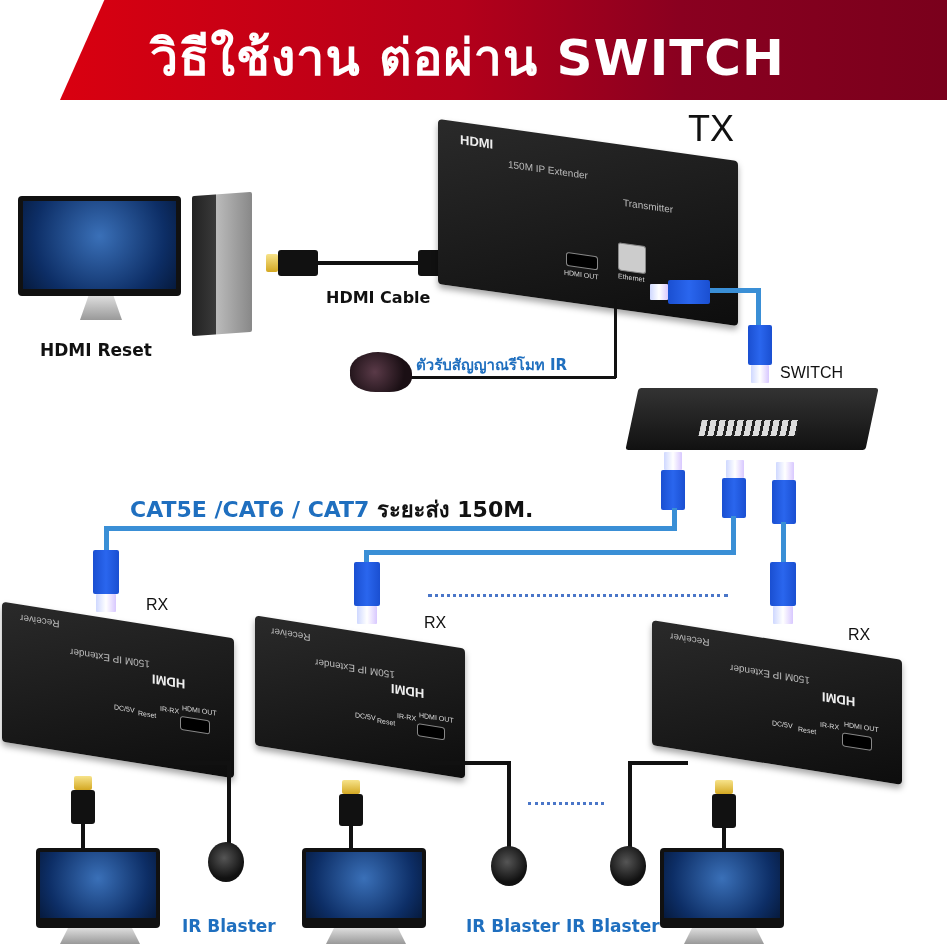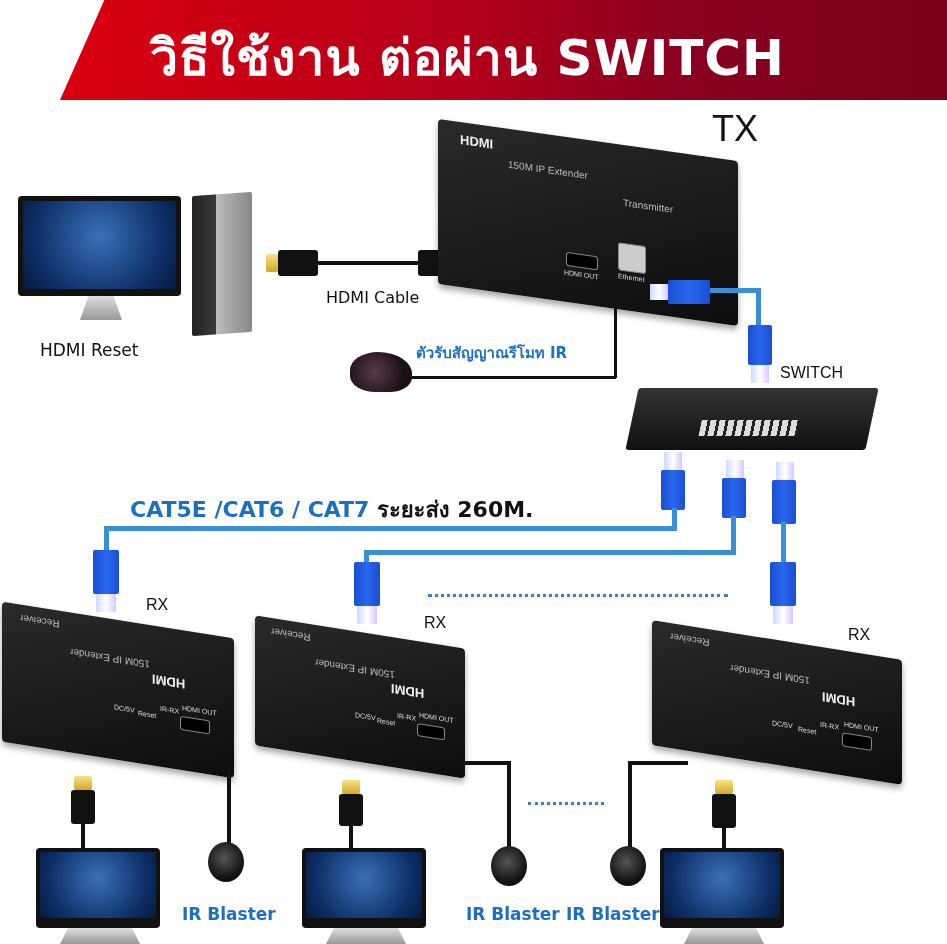--- a/index.html
+++ b/index.html
@@ -7,22 +7,22 @@
   .abs { position:absolute; }
 
   
   .banner { left:60px; top:0; width:887px; height:100px;
     background:linear-gradient(90deg,#d90010 0%,#b4001a 45%,#8a0020 70%,#7a001c 100%);
     clip-path:polygon(5% 0,100% 0,100% 100%,0 100%); }
   .banner-title { left:150px; top:18px; color:#ffffff; font-weight:bold; font-size:50px; letter-spacing:1px; white-space:nowrap; }
 
   
   .lbl-black { color:#111; font-family:"Liberation Sans", sans-serif; }
-  .lbl-bold { font-weight:normal; color:#111; font-size:17px; }
-  .lbl-blue { color:#1f6fbf; font-weight:bold; }
+  .lbl-bold { font-weight:bold; color:#111; font-size:17px; }
+  .lbl-blue { color:#1f6fbf; font-weight:bold;margin-top:12px; }
 
   
   .box { background:linear-gradient(160deg,#2a2a2a,#0d0d0d); border-radius:4px; box-shadow:0 4px 6px rgba(0,0,0,.35); }
   .box-text { color:#bbb; font-size:10px; white-space:nowrap; font-family:"Liberation Sans", sans-serif; }
   .port { background:#000; border:1px solid #888; border-radius:3px; }
   .port-lbl { color:#ddd; font-size:7px; white-space:nowrap; font-family:"Liberation Sans", sans-serif; }
 
   .monitor { background:#111; border-radius:4px; }
   .screen { background:radial-gradient(circle at 50% 40%,#3a70b8,#0d2e66 70%,#061a3d); }
   .stand { background:linear-gradient(#ddd,#999); }
@@ -55,21 +55,21 @@
 <div class="abs" style="left:192px;top:194px;width:60px;height:140px;background:linear-gradient(90deg,#222,#3a3a3a 40%,#bbb 40%,#888);transform:skewY(-4deg);border-radius:2px;"></div>
 <div class="abs lbl-bold" style="left:40px;top:340px;">HDMI Reset</div>
 
 <div class="abs hdmi-tip" style="left:266px;top:254px;width:12px;height:18px;"></div>
 <div class="abs hdmi-plug" style="left:278px;top:250px;width:40px;height:26px;"></div>
 <div class="abs cable-black" style="left:318px;top:261px;width:100px;height:4px;"></div>
 <div class="abs hdmi-plug" style="left:418px;top:250px;width:40px;height:26px;"></div>
 <div class="abs hdmi-tip" style="left:458px;top:254px;width:12px;height:18px;"></div>
 <div class="abs lbl-bold" style="left:326px;top:288px;font-size:16px;">HDMI Cable</div>
 
-<div class="abs lbl-black" style="left:712px;top:108px;font-size:36px;">TX</div>
+<div class="abs lbl-black" style="left:688px;top:108px;font-size:36px;">TX</div>
 <div class="abs box" style="left:438px;top:140px;width:300px;height:165px;transform:skewY(8deg);">
   <div class="abs box-text" style="left:22px;top:10px;font-weight:bold;font-size:13px;color:#eee;">HDMI</div>
   <div class="abs box-text" style="left:70px;top:30px;">150M IP Extender</div>
   <div class="abs box-text" style="left:185px;top:52px;">Transmitter</div>
   <div class="abs port" style="left:128px;top:115px;width:30px;height:12px;"></div>
   <div class="abs port-lbl" style="left:126px;top:132px;">HDMI OUT</div>
   <div class="abs port" style="left:180px;top:98px;width:26px;height:26px;background:#ccc;"></div>
   <div class="abs port-lbl" style="left:180px;top:128px;">Ethernet</div>
 </div>
 
@@ -102,21 +102,21 @@
 <div class="abs cable-blue" style="left:104px;top:526px;width:5px;height:26px;"></div>
 
 <div class="abs cable-blue" style="left:731px;top:516px;width:5px;height:38px;"></div>
 <div class="abs cable-blue" style="left:364px;top:550px;width:372px;height:5px;"></div>
 <div class="abs cable-blue" style="left:364px;top:550px;width:5px;height:14px;"></div>
 
 <div class="abs cable-blue" style="left:781px;top:522px;width:5px;height:42px;"></div>
 
 <div class="abs" style="left:130px;top:492px;font-size:22px;font-weight:bold;white-space:nowrap;">
   <span style="color:#1f6fbf;">CAT5E /CAT6 / CAT7</span>
-  <span style="color:#111;">ระยะส่ง 260M.</span>
+  <span style="color:#111;">ระยะส่ง 150M.</span>
 </div>
 
 <div class="abs rj45" style="left:93px;top:550px;width:26px;height:44px;"></div>
 <div class="abs rj45-tip" style="left:96px;top:594px;width:20px;height:18px;"></div>
 <div class="abs rj45" style="left:354px;top:562px;width:26px;height:44px;"></div>
 <div class="abs rj45-tip" style="left:357px;top:606px;width:20px;height:18px;"></div>
 <div class="abs rj45" style="left:770px;top:562px;width:26px;height:44px;"></div>
 <div class="abs rj45-tip" style="left:773px;top:606px;width:20px;height:18px;"></div>
 
 <div class="abs dots" style="left:428px;top:594px;width:300px;"></div>

